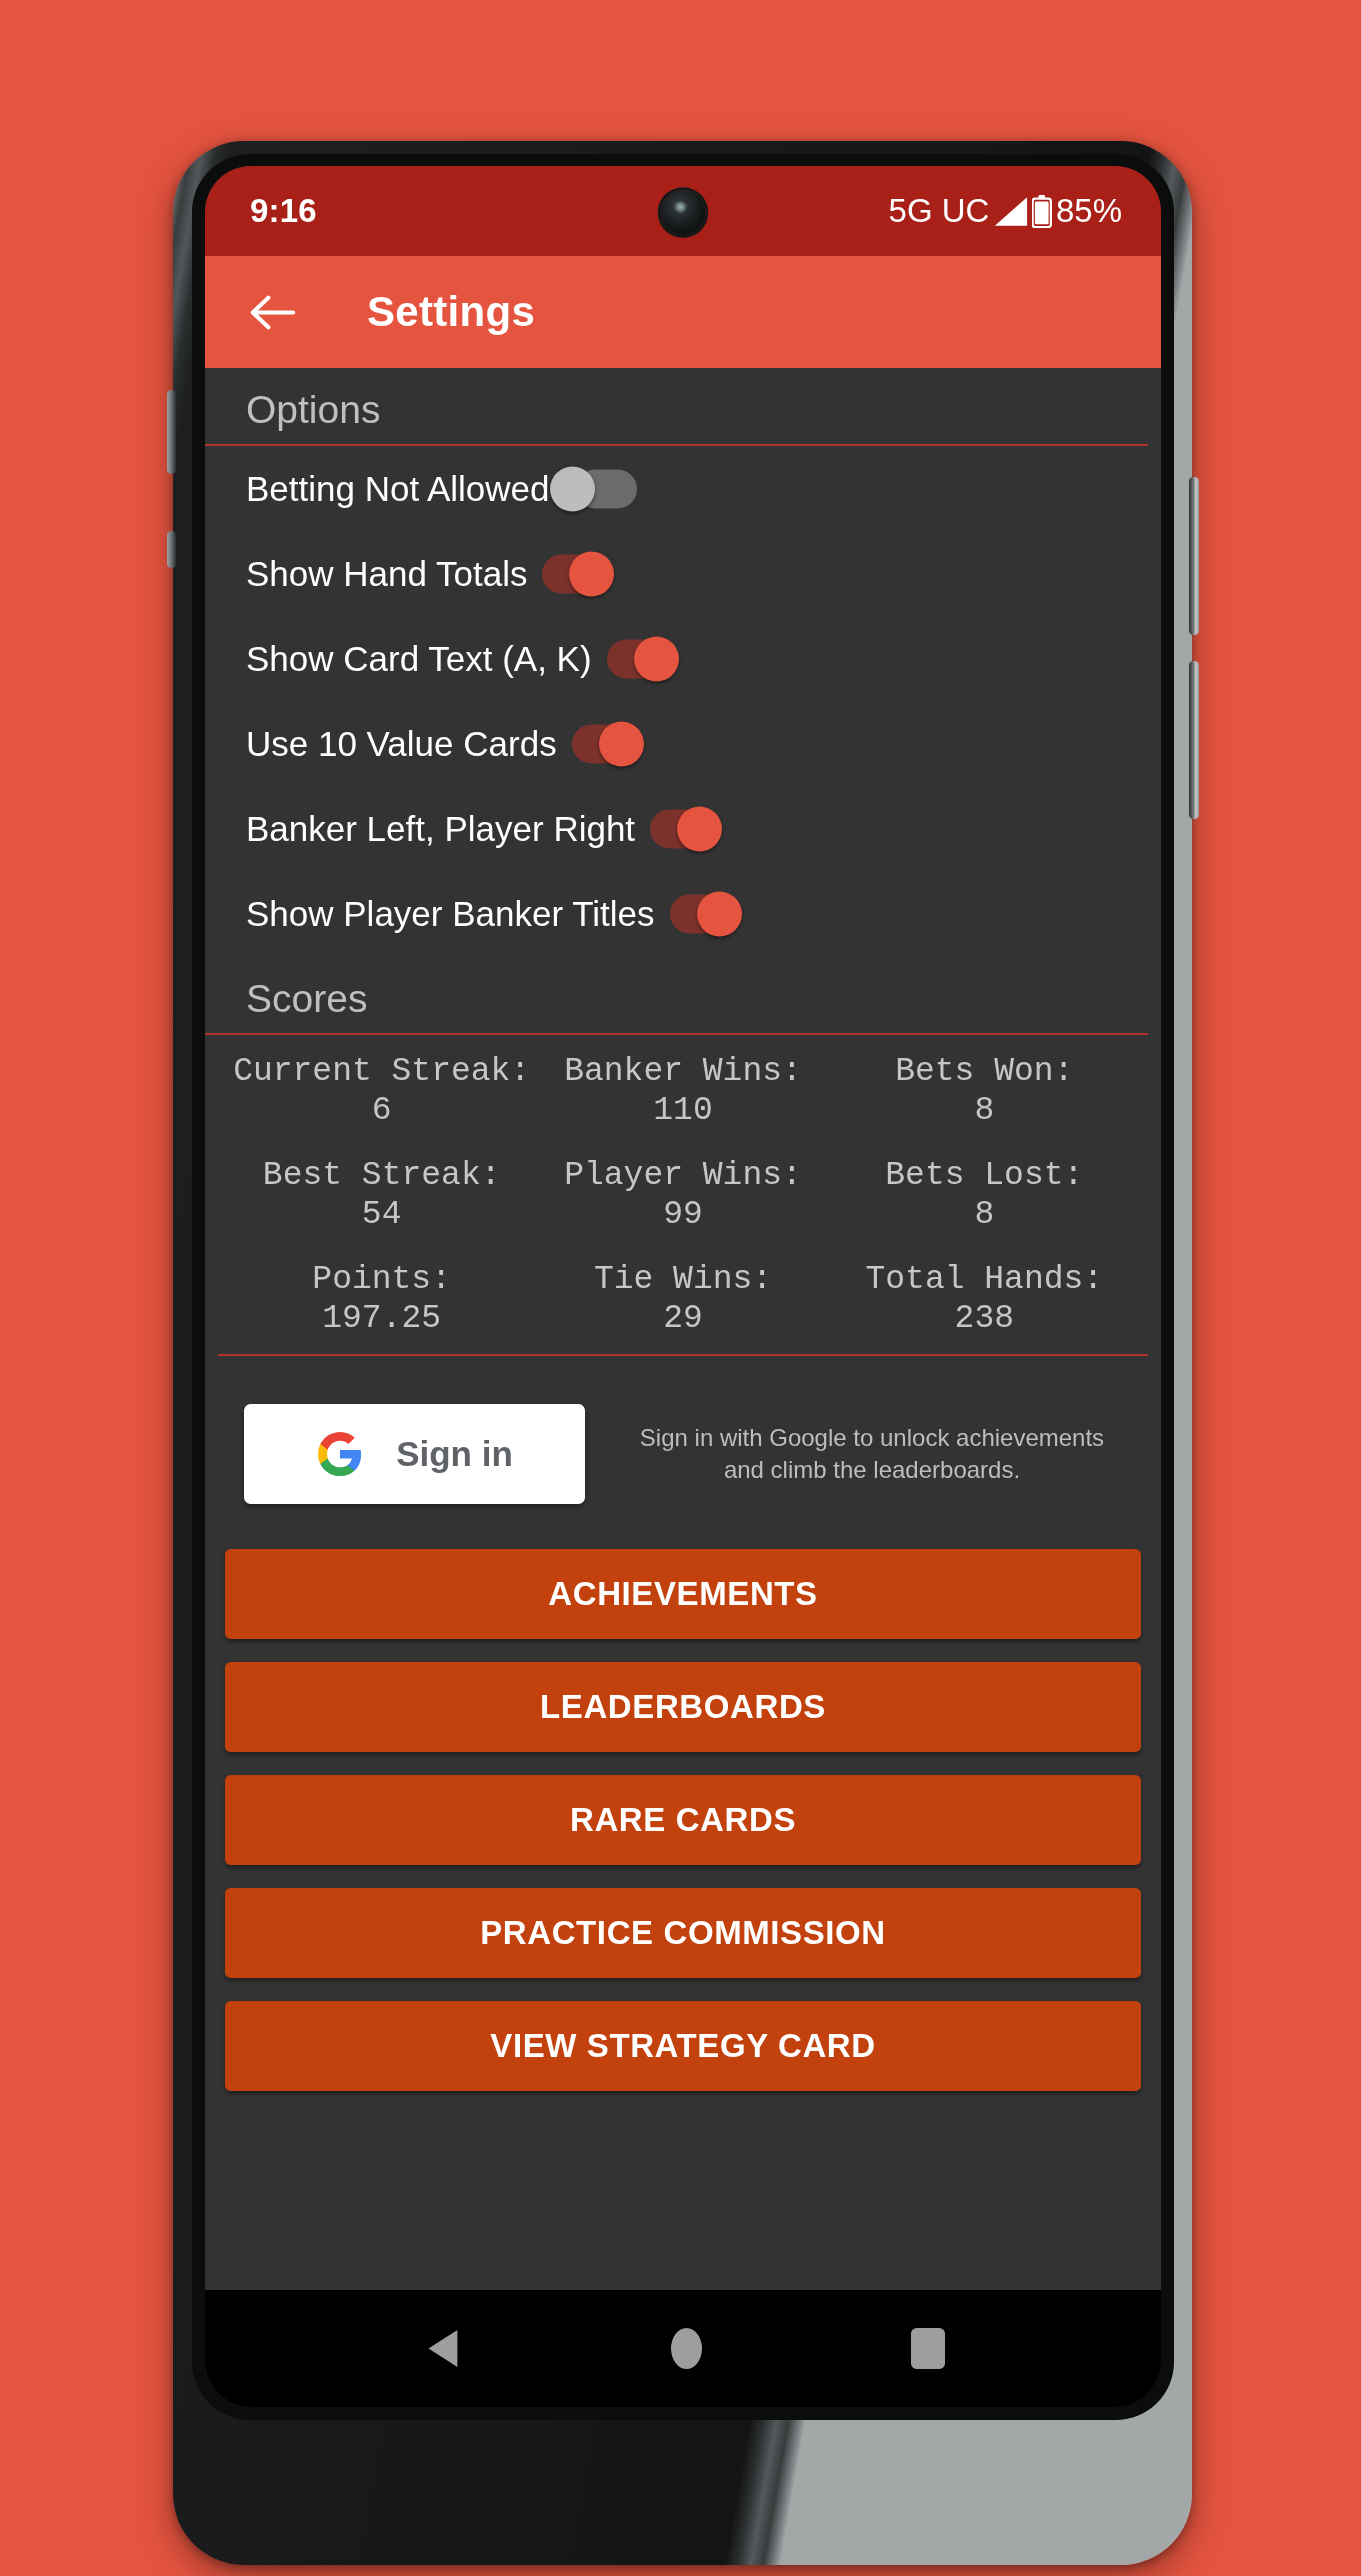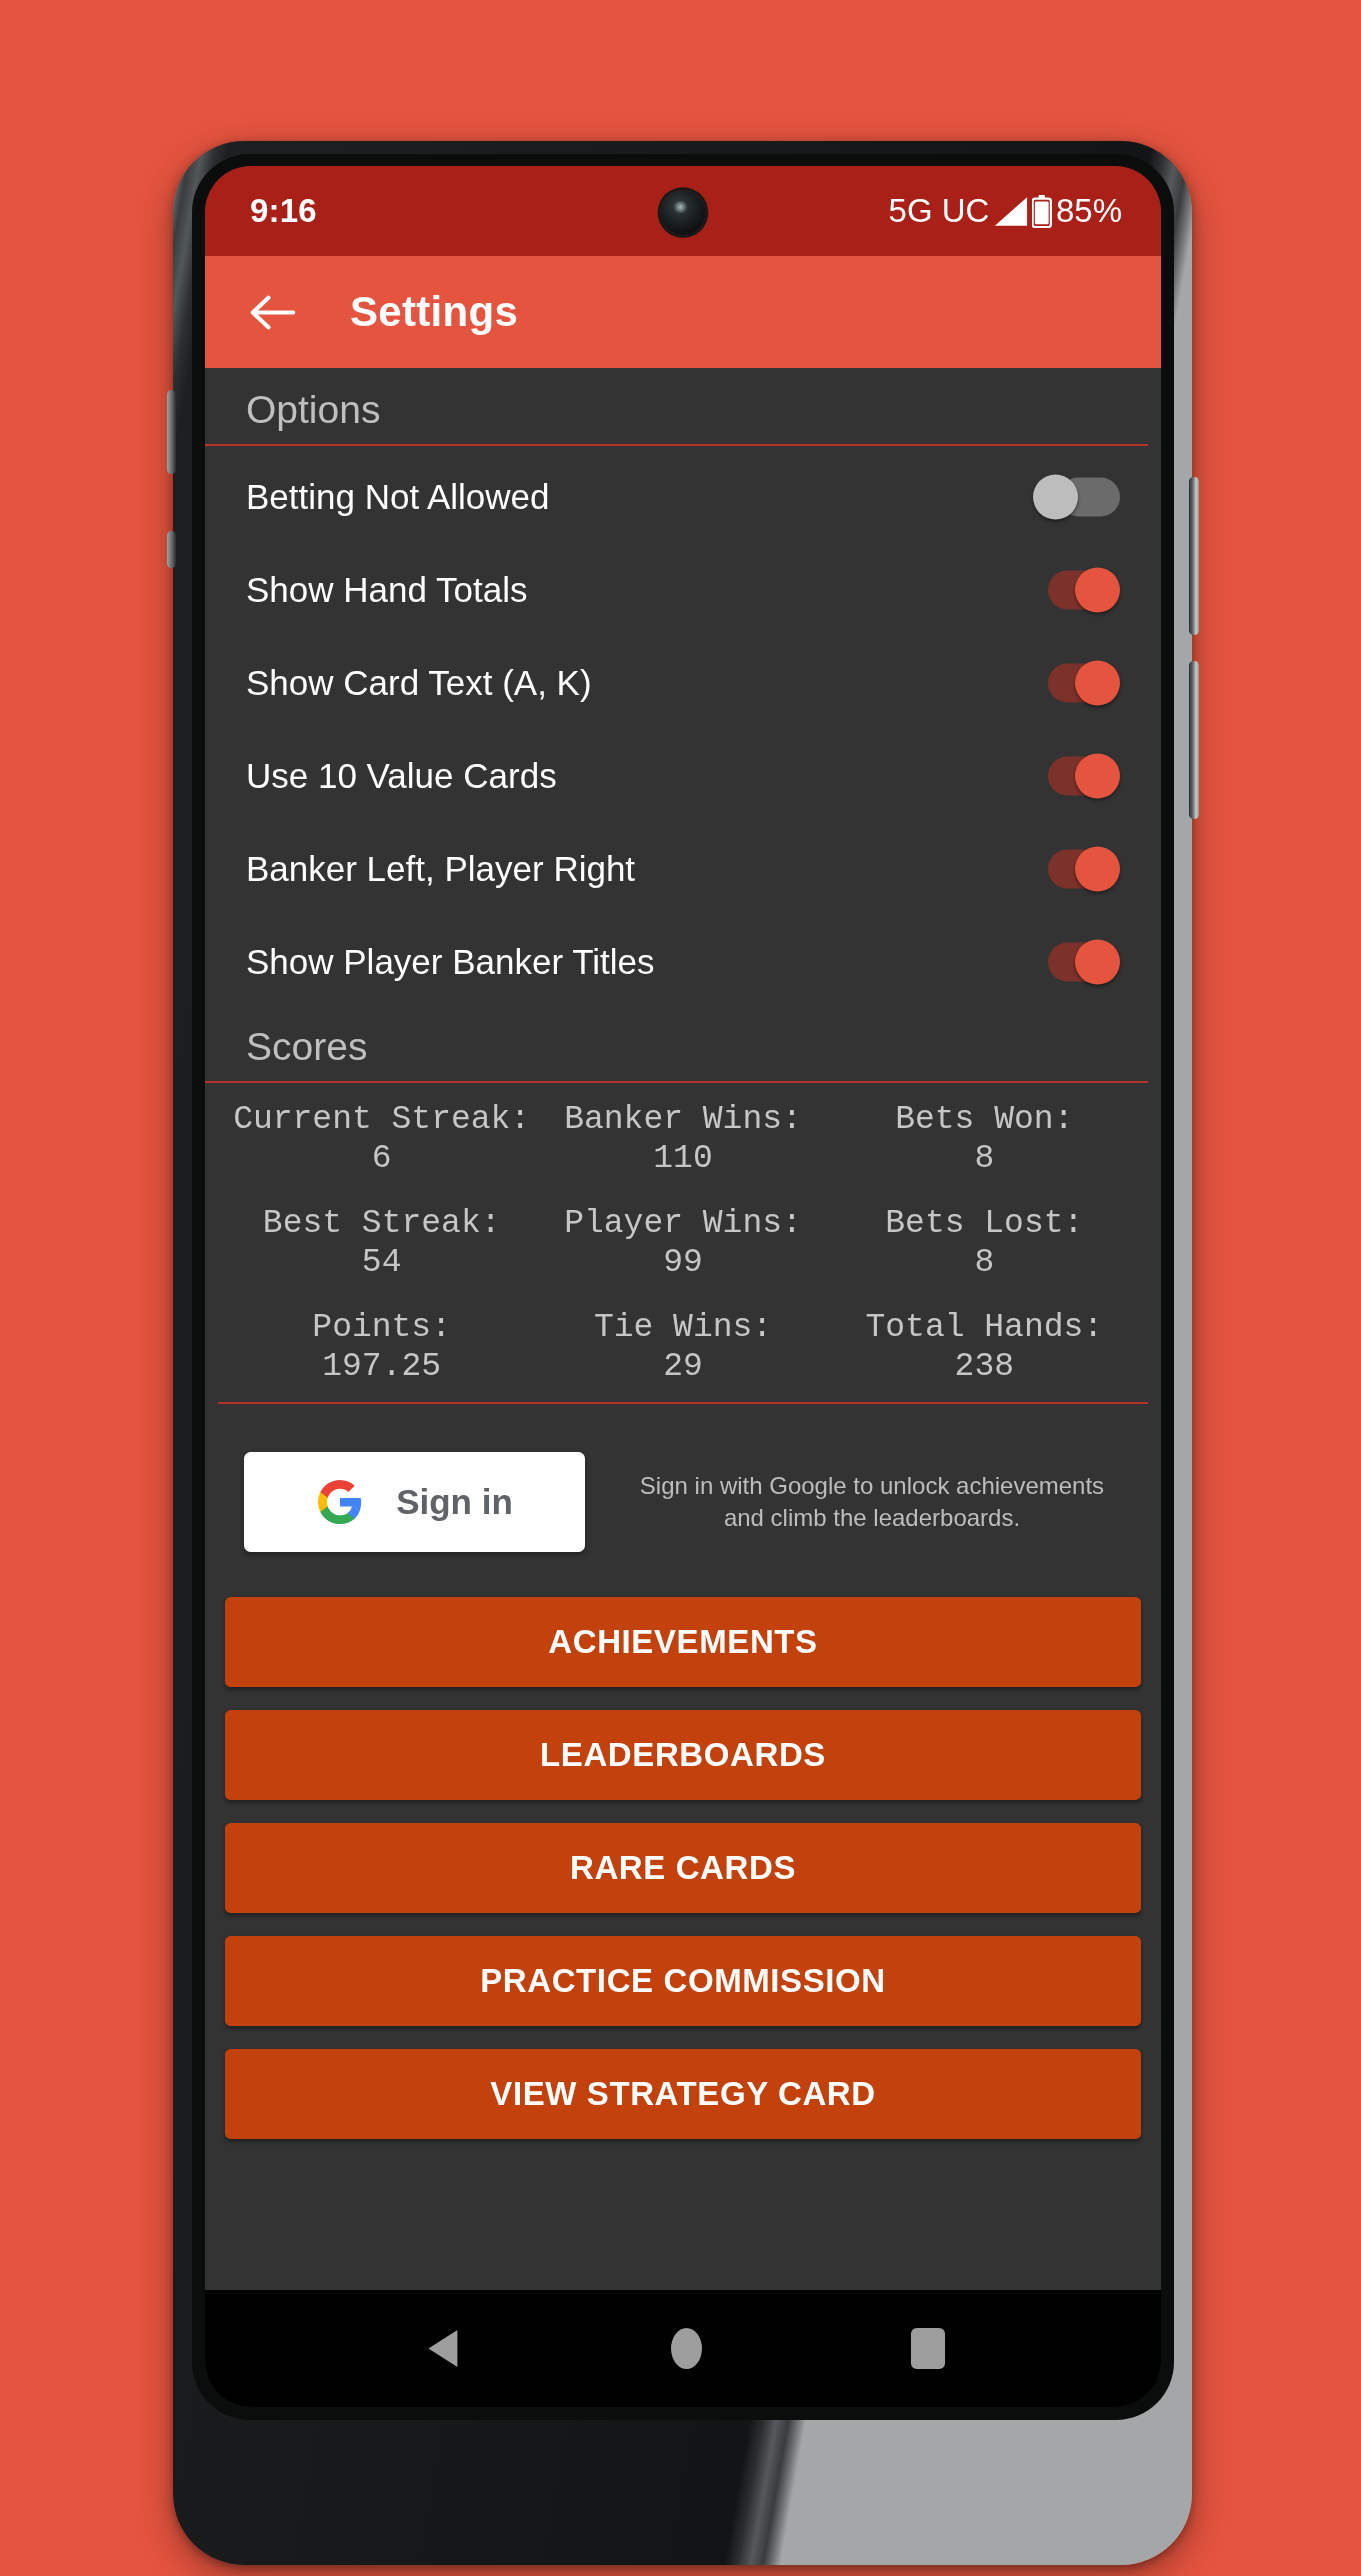--- a/index.html
+++ b/index.html
@@ -128,21 +128,21 @@
     background: radial-gradient(circle, rgba(200,225,230,0.75), rgba(120,160,165,0.12) 70%, transparent);
   }
 
   
   #app-bar {
     height: 112px;
     background: #e5543f;
     display: flex;
     align-items: center;
     padding-left: 45px;
-    gap: 54px;
+    gap: 71px;
   }
   #back-arrow-icon {
     width: 46px; height: 39px;
     display: block;
     cursor: pointer;
   }
   #app-bar-title {
     color: #ffffff;
     font-size: 42px;
     font-weight: bold;
@@ -163,25 +163,23 @@
     padding: 20.4px 0 12px 41px;
     border-bottom: 2.8px solid #b13228;
     margin: 0 13px 0 0;
     font-weight: normal;
   }
 
   
   .option-row {
     display: flex;
     align-items: center;
-    justify-content: space-between;
     height: 85px;
     padding: 0 28px 0 41px;
     margin-right: 13px;
-    margin-top: 8px;
   }
   .option-label {
     color: #ffffff;
     font-size: 35px;
     font-weight: normal;
   }
 
   
   .toggle {
     position: relative;

